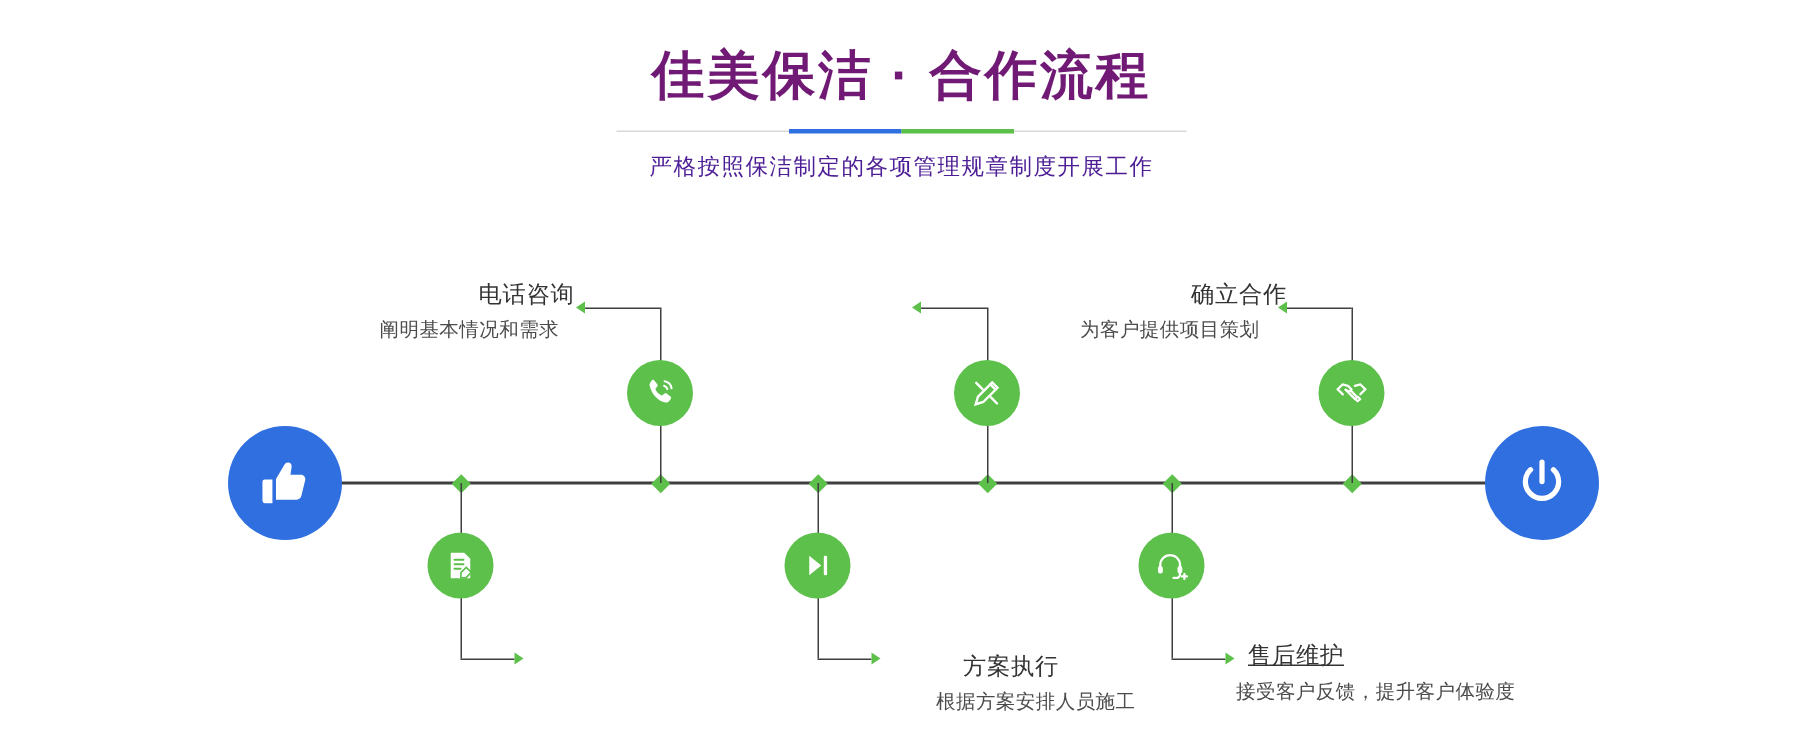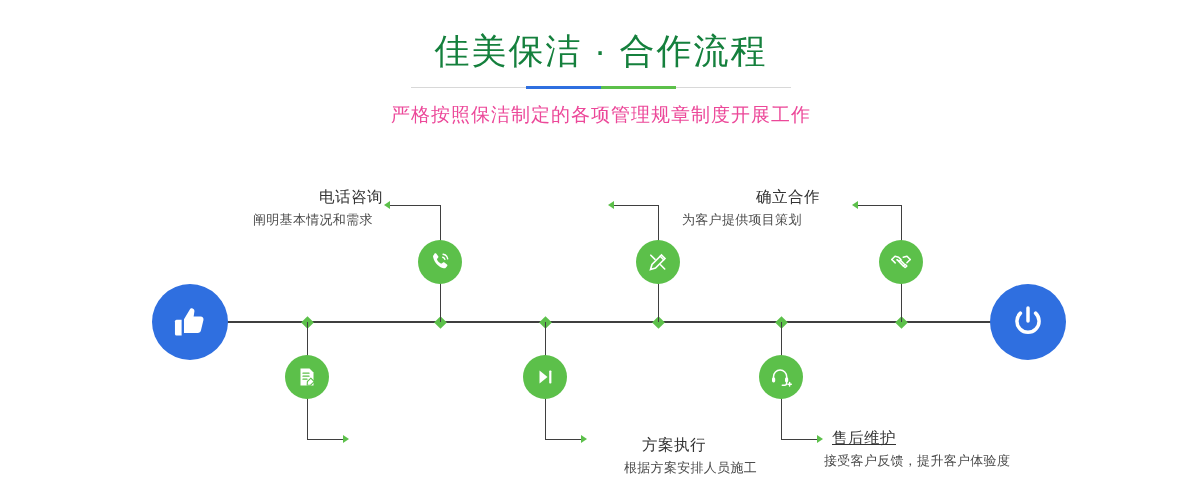--- a/index.html
+++ b/index.html
@@ -23,23 +23,23 @@
   
   .header {
     position: absolute;
     left: 0;
     top: 28px;
     width: 1202px;
     text-align: center;
   }
   .header .title {
     font-size: 35px;
-    font-weight: normal;
+    font-weight: bold;
     letter-spacing: 2px;
-    color: #15803d;
+    color: #701a75;
     line-height: 46px;
     white-space: nowrap;
   }
   .rule-wrap {
     position: relative;
     width: 380px;
     height: 3px;
     margin: 12px auto 0 auto;
   }
   .rule-line {
@@ -59,22 +59,22 @@
   }
   .rule-accent .seg {
     position: absolute;
     top: 0;
     height: 3px;
   }
   .rule-accent .seg.blue { left: 0; width: 75px; background: #2f6fe0; }
   .rule-accent .seg.green { left: 75px; width: 75px; background: #5cc04a; }
   .header .subtitle {
     margin-top: 13px;
-    font-size: 19px;
-    color: #ec4899;
+    font-size: 15px;
+    color: #4c1d95;
     letter-spacing: 1px;
     white-space: nowrap;
   }
 
   
   .axis {
     position: absolute;
     left: 190px;
     top: 321px;
     width: 840px;
@@ -274,21 +274,21 @@
     <span>
       <svg width="24" height="24" viewBox="0 0 24 24" fill="none" stroke="#ffffff" stroke-width="1.5" stroke-linecap="round" stroke-linejoin="round">
         <path d="M2.8 9.5l3.2-3.2 3.6.9 2.4 2.4-1.6 1.6-2.3-1.4"></path>
         <path d="M21.2 9.5l-3.2-3.2-3.8.9"></path>
         <path d="M8.1 9.8l2.5 2.5 2.1 2.1 1.6 1.6 1.6-1.2-4.4-4.4"></path>
         <path d="M14.3 16l1.8 1.5 1.7-1.4-1.4-1.5"></path>
         <path d="M2.8 9.5l3.4 3.4M21.2 9.5l-3.3 3.3"></path>
       </svg>
     </span>
   </div>
-  <div class="label-block above" style="left:682px; top:187px;">
+  <div class="label-block above" style="left:720px; top:187px;">
     <div class="step-title" style="margin-left:74px;">确立合作</div>
     <div class="step-desc">为客户提供项目策划</div>
   </div>
 
   <div class="conn-v" style="left:781px; top:322px; height:117px;"></div>
   <div class="conn-h" style="left:781px; top:439px; width:36px;"></div>
   <div class="arrow right-head" style="left:817px; top:435px;"></div>
   <div class="badge" style="left:759px; top:355px;">
     <span>
       <svg width="24" height="24" viewBox="0 0 24 24" fill="none" stroke="#ffffff" stroke-width="1.5" stroke-linecap="round">

